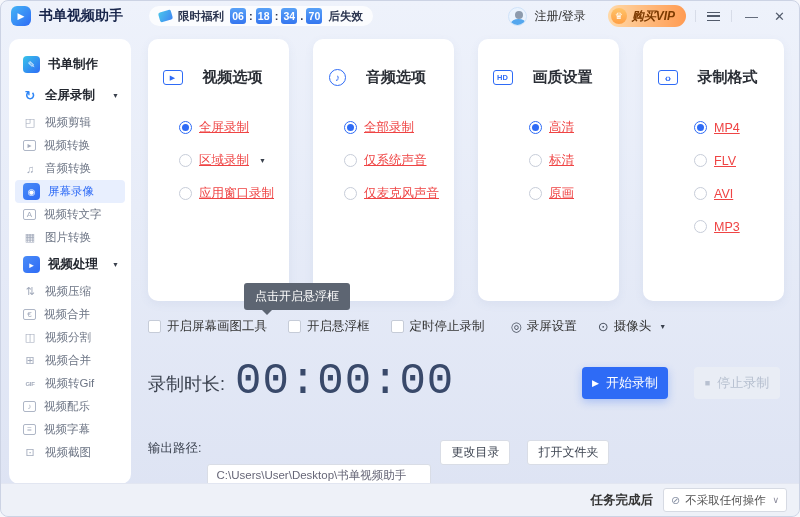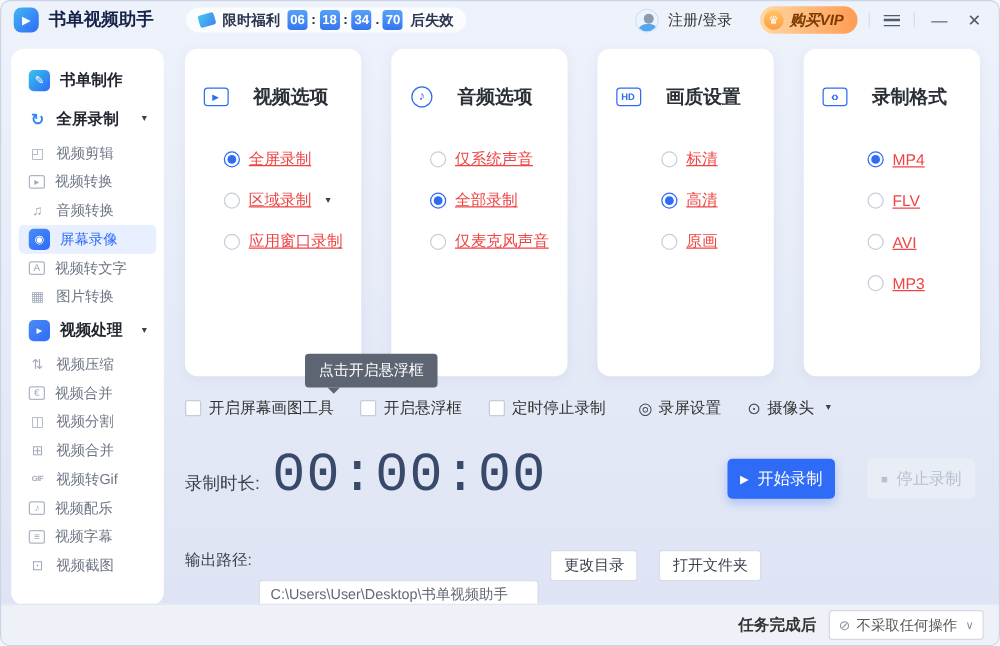--- a/index.html
+++ b/index.html
@@ -81,21 +81,21 @@
   
   .opts-row{position:absolute;left:17px;top:283px;height:24px;display:flex;align-items:center;font-size:12.5px;color:#333;}
   .cb-group{display:flex;align-items:center;gap:21px;}
   .cb-item{display:flex;align-items:center;gap:6px;}
   .checkbox{width:13px;height:13px;border:1px solid #c6ccd8;border-radius:2px;background:#fff;flex:0 0 auto;}
   .tool-link{display:flex;align-items:center;gap:5px;margin-left:21px;}
   .tool-link.first{margin-left:26px;}
   .glyph-ic{font-size:13px;color:#4a5260;line-height:1;}
   
   .timer-row{position:absolute;left:17px;top:328px;right:0;height:46px;display:flex;align-items:flex-end;}
-  .dur-label{font-size:14px;color:#3c4350;padding-bottom:9px;}
+  .dur-label{font-size:18px;color:#3c4350;padding-bottom:9px;}
   .dur-value{font-size:44px;color:#39496a;letter-spacing:1px;margin-left:10px;line-height:1.1;font-family:Liberation Mono, monospace;}
   .btn{position:absolute;top:8px;height:32px;border:none;border-radius:4px;font-size:13px;
     display:flex;align-items:center;justify-content:center;gap:7px;font-family:inherit;}
   .btn-start{left:434px;width:86px;background:#2e6bf6;color:#fff;box-shadow:0 3px 8px rgba(46,107,246,.3);}
   .btn-stop{left:546px;width:86px;background:#e9edf5;color:#b7c0d0;}
   .btn .bic{font-size:9px;line-height:1;}
   
   .output-row{position:absolute;left:17px;top:409px;display:flex;font-size:12.5px;color:#3c4350;}
   .path-input{width:224px;height:23px;border:1px solid #d9dde6;border-radius:3px;background:#fff;
     font-size:11.5px;color:#667;padding:0 8px;margin-left:6px;font-family:inherit;margin-top:24px;}
@@ -244,46 +244,46 @@
             </div>
           </div>
         </div>
         <div class="card">
           <div class="card-title">
             <span class="pn-ic circ">♪</span>
             <h2>音频选项</h2>
           </div>
           <div class="card-opts">
             <div class="opt">
-              <span class="radio"></span>
-              <span class="opt-label">仅系统声音</span>
-            </div>
-            <div class="opt">
               <span class="radio on"></span>
               <span class="opt-label">全部录制</span>
+            </div>
+            <div class="opt">
+              <span class="radio"></span>
+              <span class="opt-label">仅系统声音</span>
             </div>
             <div class="opt">
               <span class="radio"></span>
               <span class="opt-label">仅麦克风声音</span>
             </div>
           </div>
         </div>
         <div class="card">
           <div class="card-title">
             <span class="pn-ic sq txt">HD</span>
             <h2>画质设置</h2>
           </div>
           <div class="card-opts">
             <div class="opt">
-              <span class="radio"></span>
-              <span class="opt-label">标清</span>
-            </div>
-            <div class="opt">
               <span class="radio on"></span>
               <span class="opt-label">高清</span>
+            </div>
+            <div class="opt">
+              <span class="radio"></span>
+              <span class="opt-label">标清</span>
             </div>
             <div class="opt">
               <span class="radio"></span>
               <span class="opt-label">原画</span>
             </div>
           </div>
         </div>
         <div class="card">
           <div class="card-title">
             <span class="pn-ic sq code">‹›</span>

